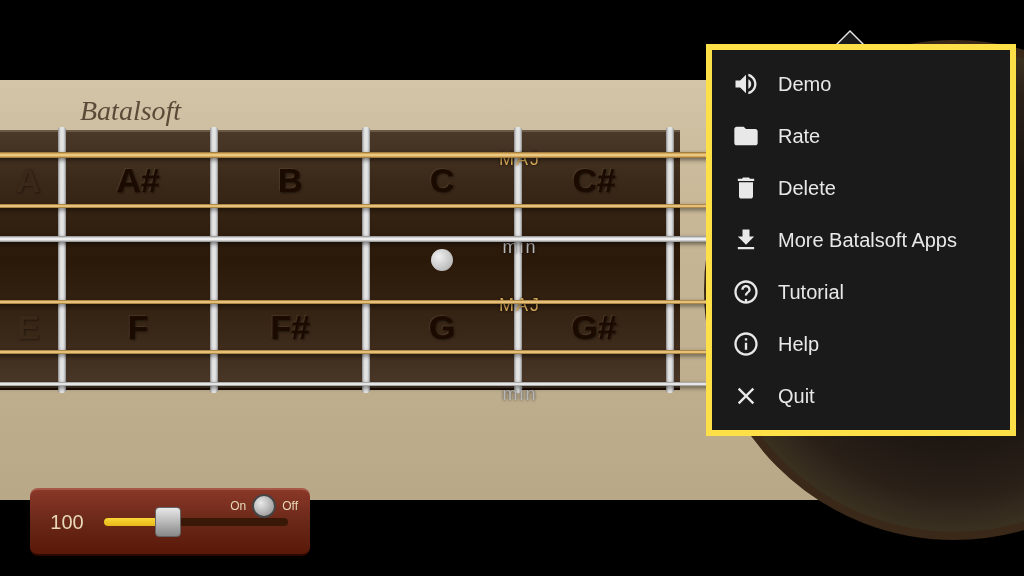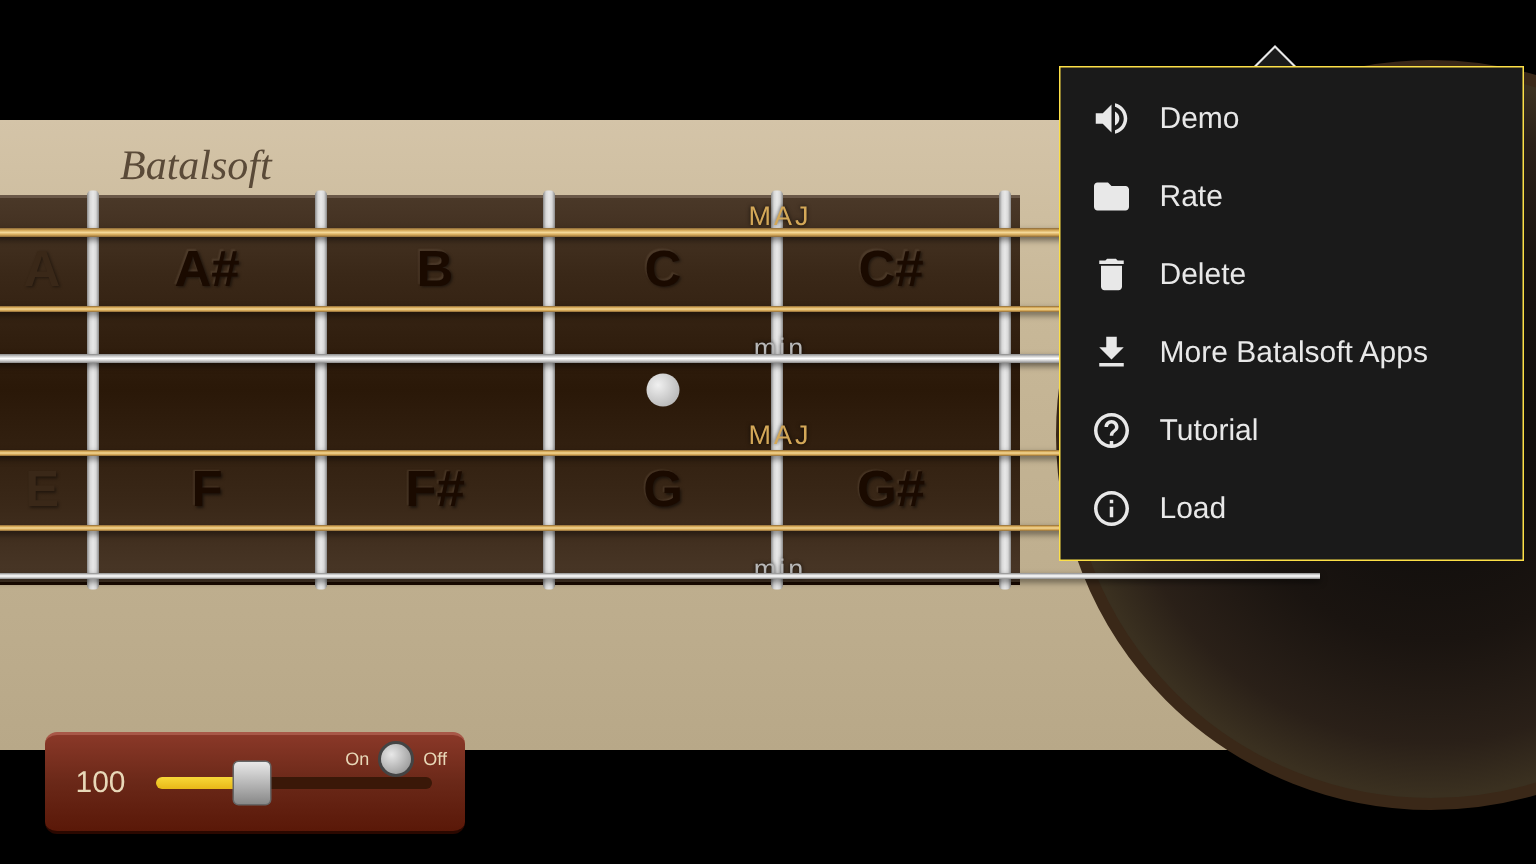--- a/index.html
+++ b/index.html
@@ -87,20 +87,21 @@
   text-shadow: 1px 1px 2px rgba(0,0,0,0.4);
 }
 
 .row-label {
   position: absolute;
   font-size: 18px;
   color: #d4a858;
   text-shadow: 0 0 3px rgba(0,0,0,0.8);
   letter-spacing: 2px;
   transform: translateX(-50%);
+  margin-top: 15px;
 }
 
 .row-label.min {
   color: #b8b8b8;
 }
 
 .string {
   position: absolute;
   left: -10px;
   right: -200px;
@@ -212,21 +213,21 @@
   border-right: 12px solid transparent;
   border-bottom: 12px solid #1a1a1a;
 }
 
 .menu {
   position: absolute;
   top: 44px;
   right: 8px;
   width: 310px;
   background: #1a1a1a;
-  border: 1px solid #fde047;
+  border: 6px solid #fde047;
   padding: 8px 0;
 }
 
 .menu-item {
   display: flex;
   align-items: center;
   padding: 12px 20px;
   color: #e8e8e8;
   font-size: 20px;
   cursor: pointer;
@@ -344,15 +345,23 @@
         </svg>
     </span>
     <span>Tutorial</span>
   </div>
   <div class="menu-item">
     <span class="menu-icon">
       <svg viewBox="0 0 24 24">
           <path d="M12 2C6.48 2 2 6.48 2 12s4.48 10 10 10 10-4.48 10-10S17.52 2 12 2zm0 18c-4.41 0-8-3.59-8-8s3.59-8 8-8 8 3.59 8 8-3.59 8-8 8zm-1-13h2v2h-2V7zm0 4h2v6h-2v-6z"></path>
         </svg>
     </span>
-    <span>Load</span>
+    <span>Help</span>
+  </div>
+  <div class="menu-item">
+    <span class="menu-icon">
+      <svg viewBox="0 0 24 24">
+          <path d="M19 6.41L17.59 5 12 10.59 6.41 5 5 6.41 10.59 12 5 17.59 6.41 19 12 13.41 17.59 19 19 17.59 13.41 12z"></path>
+        </svg>
+    </span>
+    <span>Quit</span>
   </div>
 </div>
 
 </body></html>

